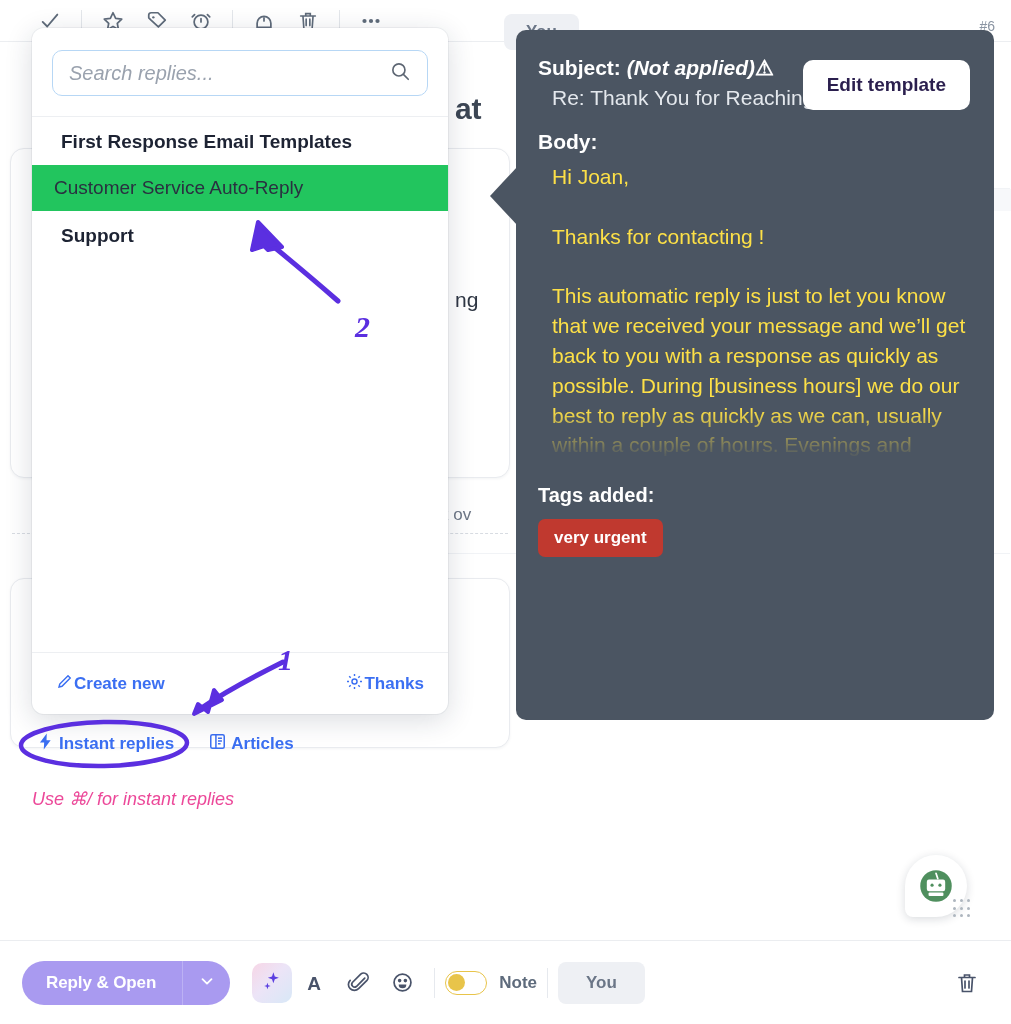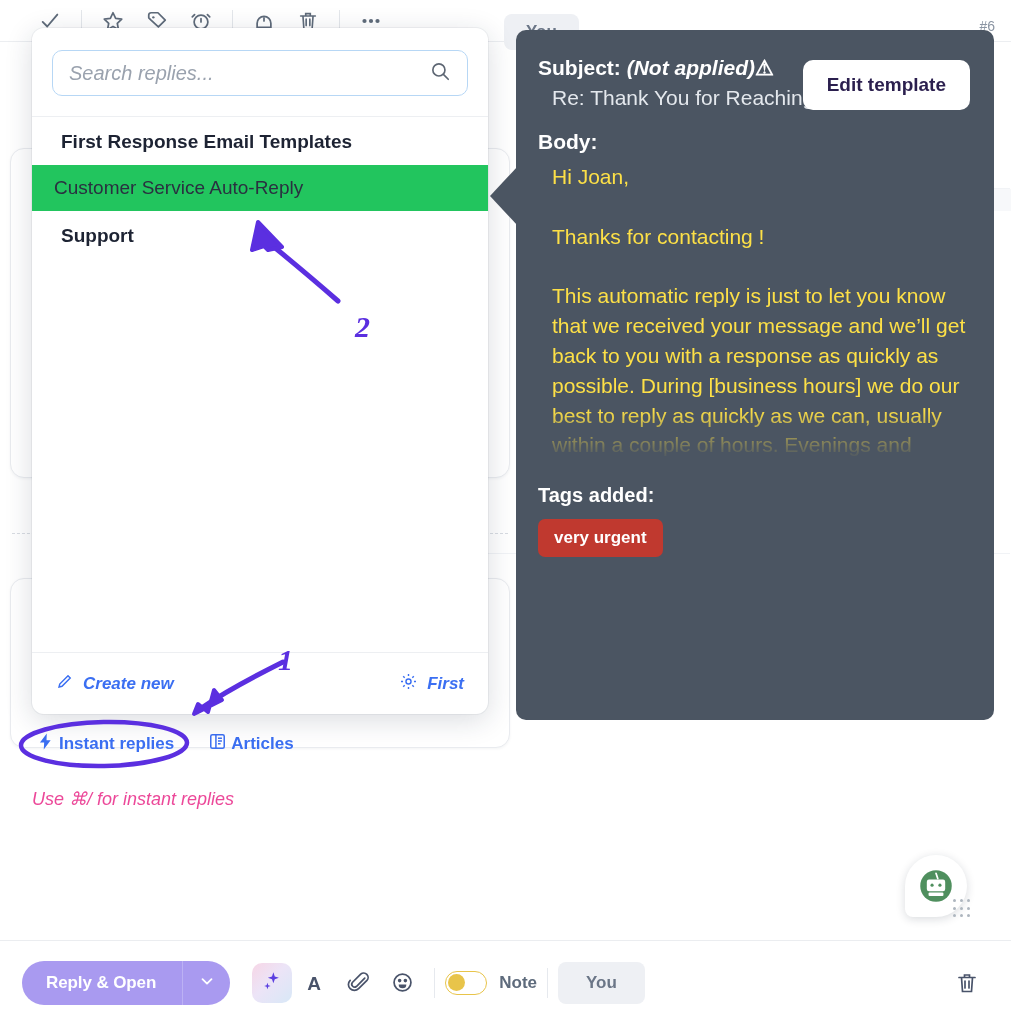--- a/index.html
+++ b/index.html
@@ -112,21 +112,21 @@
     display: flex; align-items: center; gap: 4px; color: #3b6ff2;
     font-size: 17px; font-weight: 700; cursor: pointer; padding: 4px 6px;
   }
   .hint-text {
     position: absolute; left: 32px; top: 788px;
     font-size: 18px; font-style: italic; color: #ec4899;
   }
 
   
   .popover {
-    position: absolute; left: 32px; top: 28px; width: 456px; height: 686px;
+    position: absolute; left: 32px; top: 28px; width: 416px; height: 686px;
     background: #ffffff; border-radius: 12px;
     box-shadow: 0 6px 28px rgba(25,35,60,.16), 0 0 0 1px rgba(25,35,60,.05);
     display: flex; flex-direction: column; overflow: hidden; justify-content: space-between;
   }
   .pop-search-wrap { padding: 22px 20px 20px 20px; }
   .pop-search {
     position: relative; border: 1px solid #b7d7f5; border-radius: 10px;
     height: 46px; display: flex; align-items: center; padding: 0 16px;
   }
   .pop-search input {
@@ -140,22 +140,22 @@
   }
   .list-row {
     padding: 12px 22px; font-size: 19px; color: #2a3040; cursor: pointer;
   }
   .list-row.selected { background: #22c55e; }
   .pop-footer {
     border-top: 1px solid #edeff2; height: 62px; display: flex; align-items: center;
     justify-content: space-between; padding: 0 24px;
   }
   .foot-link {
-    display: flex; align-items: center; gap: 9px; color: #3b6ff2;
-    font-size: 17px; font-weight: 700; cursor: pointer; font-style: italic;
+    display: flex; align-items: center; color: #3b6ff2;
+    font-size: 17px; font-weight: 700; cursor: pointer;
   }
 
   
   .preview {
     position: absolute; left: 516px; top: 30px; width: 478px; height: 690px;
     background: #4b5562; border-radius: 10px; color: #ffffff;
     padding: 26px 24px 20px 22px; overflow: hidden;
   }
   .preview-arrow {
     position: absolute; left: 490px; top: 166px;
@@ -331,21 +331,21 @@
         </span>
         <span>Create new</span>
       </div>
       <div class="foot-link">
         <span>
           <svg width="19" height="19" viewBox="0 0 24 24" fill="none" stroke="currentColor" stroke-width="1.8">
               <circle cx="12" cy="12" r="3.2"></circle>
               <path d="M12 2.5v2.6M12 18.9v2.6M2.5 12h2.6M18.9 12h2.6M5.3 5.3l1.9 1.9M16.8 16.8l1.9 1.9M18.7 5.3l-1.9 1.9M7.2 16.8l-1.9 1.9"></path>
             </svg>
         </span>
-        <span>First</span>
+        <span>Thanks</span>
       </div>
     </div>
   </div>
 
   <div class="preview-arrow"></div>
   <div class="preview">
     <button class="edit-tpl-btn">Edit template</button>
 
     <div class="pv-label">
       <span>Subject:</span>

